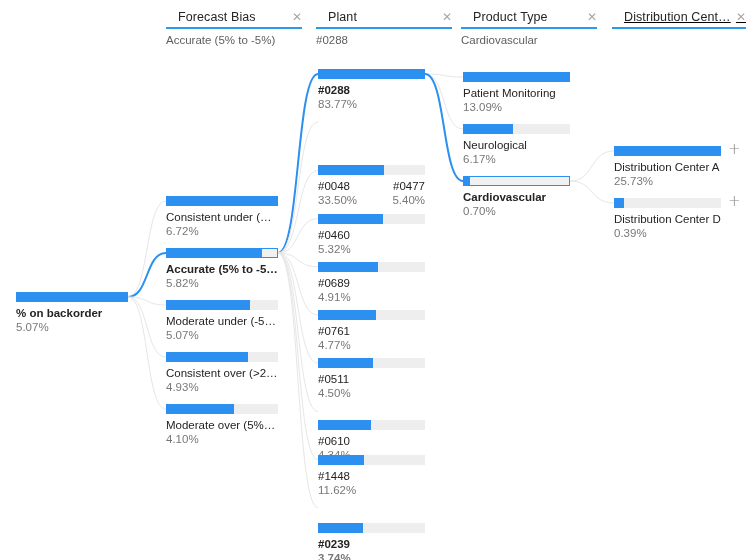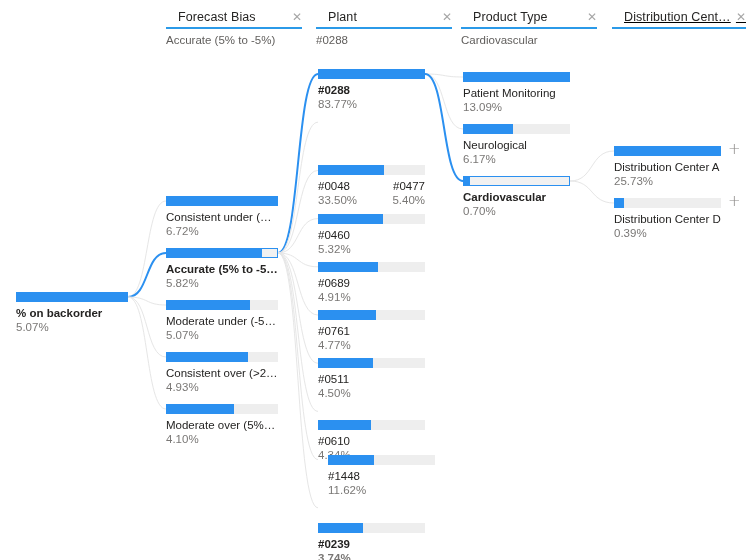--- a/index.html
+++ b/index.html
@@ -275,21 +275,21 @@
       <div class="node-label">#0511</div>
       <div class="node-value">4.50%</div>
     </div>
     <div class="node" style="left: 318px; top: 406.4px; width: 107px; margin-top: 14px;">
       <div class="bar-track">
         <div class="bar-fill" style="width: 49.3%;"></div>
       </div>
       <div class="node-label">#0610</div>
       <div class="node-value">4.34%</div>
     </div>
-    <div class="node" style="left: 328px; top: 454.6px; width: 107px;">
+    <div class="node" style="left: 318px; top: 454.6px; width: 107px;">
       <div class="bar-track">
         <div class="bar-fill" style="width: 43%;"></div>
       </div>
       <div class="node-label">#1448</div>
       <div class="node-value">11.62%</div>
     </div>
     <div class="node" style="left: 318px; top: 523px; width: 107px; font-weight: bold;">
       <div class="bar-track">
         <div class="bar-fill" style="width: 42.5%;"></div>
       </div>

